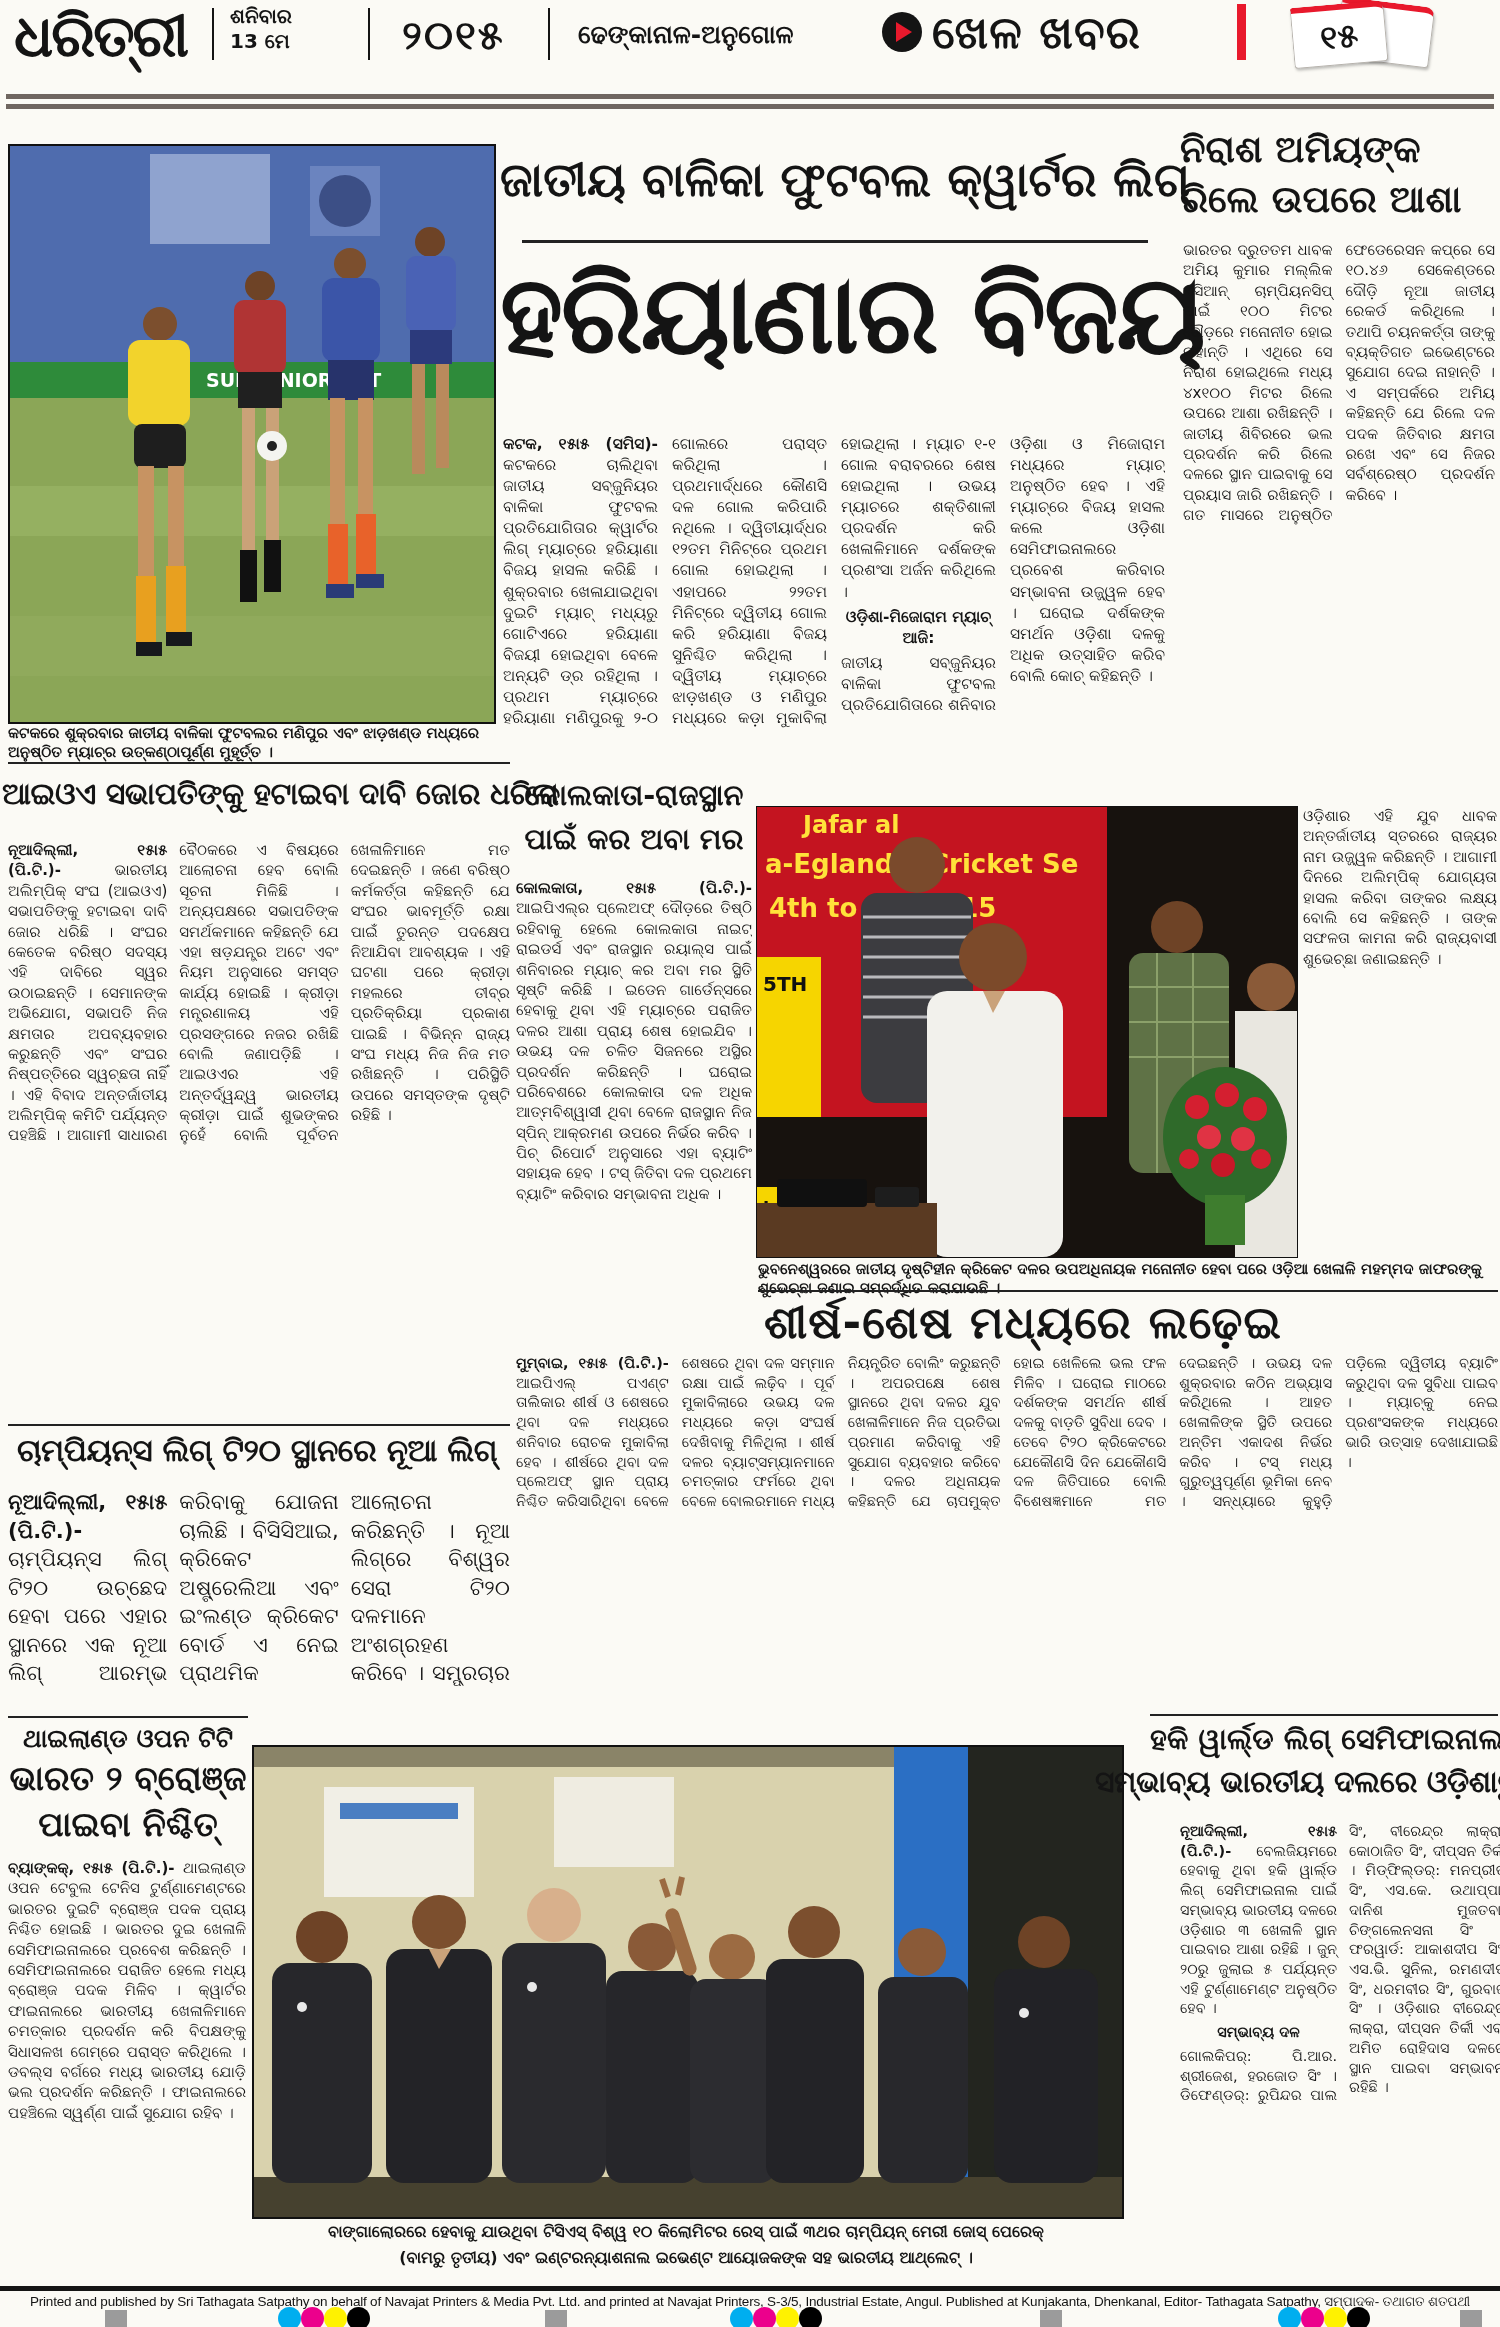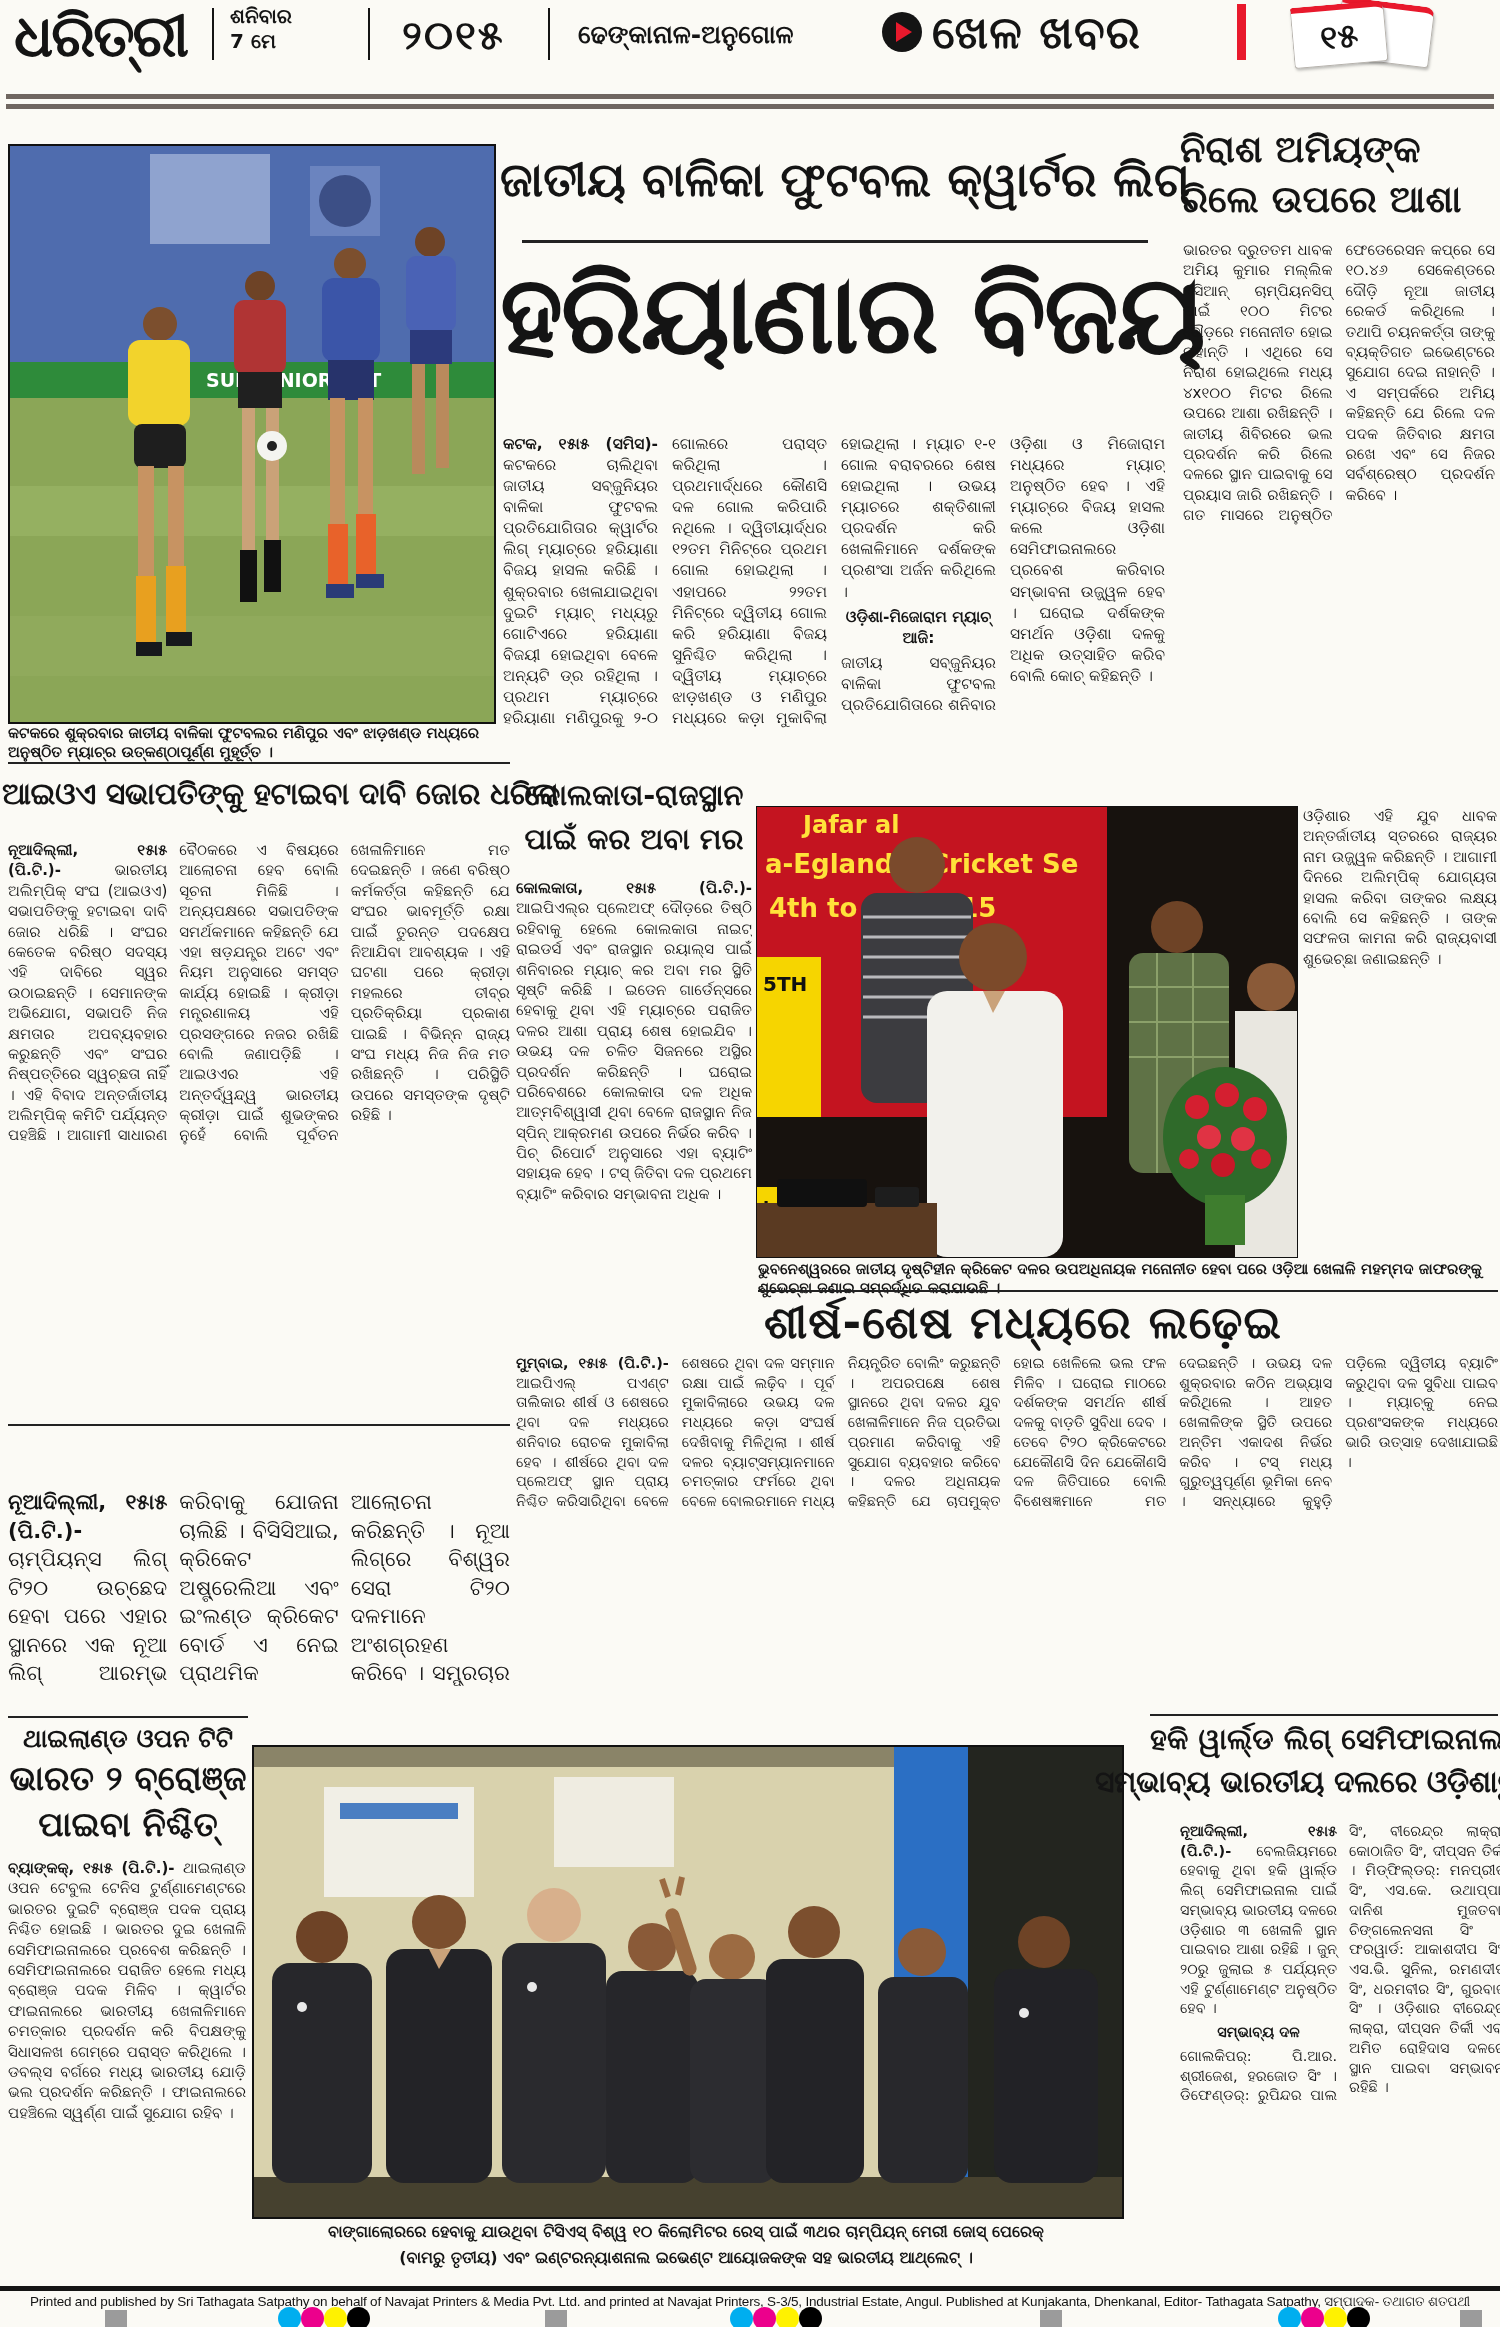--- a/index.html
+++ b/index.html
@@ -51,21 +51,21 @@
 <body>
 
 <div class="page">
 
   <div class="abs" style="left:14px;top:2px;">
     <span class="logo">ଧରିତ୍ରୀ</span>
   </div>
   <div class="abs mast-sep" style="left:212px;top:8px;height:52px;"></div>
   <div class="abs daydate" style="left:230px;top:4px;">
     <div>ଶନିବାର</div>
-    <div>7 ମେ</div>
+    <div>13 ମେ</div>
   </div>
   <div class="abs mast-sep" style="left:368px;top:8px;height:52px;"></div>
   <div class="abs year" style="left:402px;top:12px;">୨୦୧୫</div>
   <div class="abs mast-sep" style="left:548px;top:8px;height:52px;"></div>
   <div class="abs region" style="left:578px;top:20px;">ଢେଙ୍କାନାଳ-ଅନୁଗୋଳ</div>
   <div class="abs" style="left:882px;top:6px;">
     <span class="play-icon"></span><span class="khela">ଖେଳ ଖବର</span>
   </div>
   <div class="abs red-bar" style="left:1237px;top:4px;height:56px;"></div>
   <div class="abs pagecorner" style="left:1292px;top:2px;">
@@ -230,20 +230,21 @@
   </div>
   <div class="abs caption" style="left:758px;top:1260px;width:740px;">ଭୁବନେଶ୍ୱରରେ ଜାତୀୟ ଦୃଷ୍ଟିହୀନ କ୍ରିକେଟ ଦଳର ଉପଅଧିନାୟକ ମନୋନୀତ ହେବା ପରେ ଓଡ଼ିଆ ଖେଳାଳି ମହମ୍ମଦ ଜାଫରଙ୍କୁ ଶୁଭେଚ୍ଛା ଜଣାଇ ସମ୍ବର୍ଦ୍ଧିତ କରାଯାଉଛି ।</div>
   <div class="abs rule" style="left:758px;top:1290px;width:740px;"></div>
 
   <div class="abs h-top" style="left:764px;top:1296px;width:736px;">ଶୀର୍ଷ-ଶେଷ ମଧ୍ୟରେ ଲଢ଼େଇ</div>
   <div class="abs body-text" style="left:516px;top:1354px;width:982px;height:360px;columns:6;column-gap:13px;font-size:14.5px;">
     <span class="dl">ମୁମ୍ବାଇ, ୧୫ା୫ (ପି.ଟି.)- </span><span>ଆଇପିଏଲ୍ ପଏଣ୍ଟ ତାଲିକାର ଶୀର୍ଷ ଓ ଶେଷରେ ଥିବା ଦଳ ମଧ୍ୟରେ ଶନିବାର ରୋଚକ ମୁକାବିଲା ହେବ । ଶୀର୍ଷରେ ଥିବା ଦଳ ପ୍ଲେଅଫ୍ ସ୍ଥାନ ପ୍ରାୟ ନିଶ୍ଚିତ କରିସାରିଥିବା ବେଳେ ଶେଷରେ ଥିବା ଦଳ ସମ୍ମାନ ରକ୍ଷା ପାଇଁ ଲଢ଼ିବ । ପୂର୍ବ ମୁକାବିଲାରେ ଉଭୟ ଦଳ ମଧ୍ୟରେ କଡ଼ା ସଂଘର୍ଷ ଦେଖିବାକୁ ମିଳିଥିଲା । ଶୀର୍ଷ ଦଳର ବ୍ୟାଟ୍ସମ୍ୟାନମାନେ ଚମତ୍କାର ଫର୍ମରେ ଥିବା ବେଳେ ବୋଲରମାନେ ମଧ୍ୟ ନିୟନ୍ତ୍ରିତ ବୋଲିଂ କରୁଛନ୍ତି । ଅପରପକ୍ଷେ ଶେଷ ସ୍ଥାନରେ ଥିବା ଦଳର ଯୁବ ଖେଳାଳିମାନେ ନିଜ ପ୍ରତିଭା ପ୍ରମାଣ କରିବାକୁ ଏହି ସୁଯୋଗ ବ୍ୟବହାର କରିବେ । ଦଳର ଅଧିନାୟକ କହିଛନ୍ତି ଯେ ଚାପମୁକ୍ତ ହୋଇ ଖେଳିଲେ ଭଲ ଫଳ ମିଳିବ । ଘରୋଇ ମାଠରେ ଦର୍ଶକଙ୍କ ସମର୍ଥନ ଶୀର୍ଷ ଦଳକୁ ବାଡ଼ତି ସୁବିଧା ଦେବ । ତେବେ ଟି୨୦ କ୍ରିକେଟରେ ଯେକୌଣସି ଦିନ ଯେକୌଣସି ଦଳ ଜିତିପାରେ ବୋଲି ବିଶେଷଜ୍ଞମାନେ ମତ ଦେଇଛନ୍ତି । ଉଭୟ ଦଳ ଶୁକ୍ରବାର କଠିନ ଅଭ୍ୟାସ କରିଥିଲେ । ଆହତ ଖେଳାଳିଙ୍କ ସ୍ଥିତି ଉପରେ ଅନ୍ତିମ ଏକାଦଶ ନିର୍ଭର କରିବ । ଟସ୍ ମଧ୍ୟ ଗୁରୁତ୍ୱପୂର୍ଣ୍ଣ ଭୂମିକା ନେବ । ସନ୍ଧ୍ୟାରେ କୁହୁଡ଼ି ପଡ଼ିଲେ ଦ୍ୱିତୀୟ ବ୍ୟାଟିଂ କରୁଥିବା ଦଳ ସୁବିଧା ପାଇବ । ମ୍ୟାଚ୍‌କୁ ନେଇ ପ୍ରଶଂସକଙ୍କ ମଧ୍ୟରେ ଭାରି ଉତ୍ସାହ ଦେଖାଯାଇଛି ।</span>
   </div>
 
   <div class="abs rule" style="left:8px;top:1424px;width:502px;"></div>
+  <div class="abs h-champ" style="left:2px;top:1432px;width:510px;">ଚାମ୍ପିୟନ୍ସ ଲିଗ୍ ଟି୨୦ ସ୍ଥାନରେ ନୂଆ ଲିଗ୍</div>
   <div class="abs body-text" style="left:8px;top:1488px;width:502px;height:218px;columns:3;column-gap:12px;font-size:21px;">
     <span class="dl">ନୂଆଦିଲ୍ଲୀ, ୧୫ା୫ (ପି.ଟି.)- </span><span>ଚାମ୍ପିୟନ୍ସ ଲିଗ୍ ଟି୨୦ ଉଚ୍ଛେଦ ହେବା ପରେ ଏହାର ସ୍ଥାନରେ ଏକ ନୂଆ ଲିଗ୍ ଆରମ୍ଭ କରିବାକୁ ଯୋଜନା ଚାଲିଛି । ବିସିସିଆଇ, କ୍ରିକେଟ ଅଷ୍ଟ୍ରେଲିଆ ଏବଂ ଇଂଲଣ୍ଡ କ୍ରିକେଟ ବୋର୍ଡ ଏ ନେଇ ପ୍ରାଥମିକ ଆଲୋଚନା କରିଛନ୍ତି । ନୂଆ ଲିଗ୍‌ରେ ବିଶ୍ୱର ସେରା ଟି୨୦ ଦଳମାନେ ଅଂଶଗ୍ରହଣ କରିବେ । ସମ୍ପ୍ରଚାର ସ୍ୱତ୍ୱ ଏବଂ ଆର୍ଥିକ ଦିଗ ଉପରେ ଏବେ ବିଚାର ଚାଲିଛି । ଆସନ୍ତା ବର୍ଷ ଠାରୁ ଏହା ଆରମ୍ଭ ହେବାର ସମ୍ଭାବନା ରହିଛି ।</span>
   </div>
 
   <div class="abs rule" style="left:8px;top:1716px;width:240px;"></div>
   <div class="abs h-th-k" style="left:8px;top:1724px;width:240px;">ଥାଇଲାଣ୍ଡ ଓପନ ଟିଟି</div>
   <div class="abs h-th" style="left:8px;top:1758px;width:240px;">ଭାରତ ୨ ବ୍ରୋଞ୍ଜ</div>
   <div class="abs h-th" style="left:8px;top:1804px;width:240px;">ପାଇବା ନିଶ୍ଚିତ୍</div>
   <div class="abs body-text" style="left:8px;top:1858px;width:238px;height:432px;font-size:15px;">
     <span class="dl">ବ୍ୟାଙ୍କକ୍, ୧୫ା୫ (ପି.ଟି.)- </span><span>ଥାଇଲାଣ୍ଡ ଓପନ ଟେବୁଲ ଟେନିସ ଟୁର୍ଣ୍ଣାମେଣ୍ଟରେ ଭାରତର ଦୁଇଟି ବ୍ରୋଞ୍ଜ ପଦକ ପ୍ରାୟ ନିଶ୍ଚିତ ହୋଇଛି । ଭାରତର ଦୁଇ ଖେଳାଳି ସେମିଫାଇନାଲରେ ପ୍ରବେଶ କରିଛନ୍ତି । ସେମିଫାଇନାଲରେ ପରାଜିତ ହେଲେ ମଧ୍ୟ ବ୍ରୋଞ୍ଜ ପଦକ ମିଳିବ । କ୍ୱାର୍ଟର ଫାଇନାଲରେ ଭାରତୀୟ ଖେଳାଳିମାନେ ଚମତ୍କାର ପ୍ରଦର୍ଶନ କରି ବିପକ୍ଷଙ୍କୁ ସିଧାସଳଖ ଗେମ୍‌ରେ ପରାସ୍ତ କରିଥିଲେ । ଡବଲ୍ସ ବର୍ଗରେ ମଧ୍ୟ ଭାରତୀୟ ଯୋଡ଼ି ଭଲ ପ୍ରଦର୍ଶନ କରିଛନ୍ତି । ଫାଇନାଲରେ ପହଞ୍ଚିଲେ ସ୍ୱର୍ଣ୍ଣ ପାଇଁ ସୁଯୋଗ ରହିବ ।</span>

